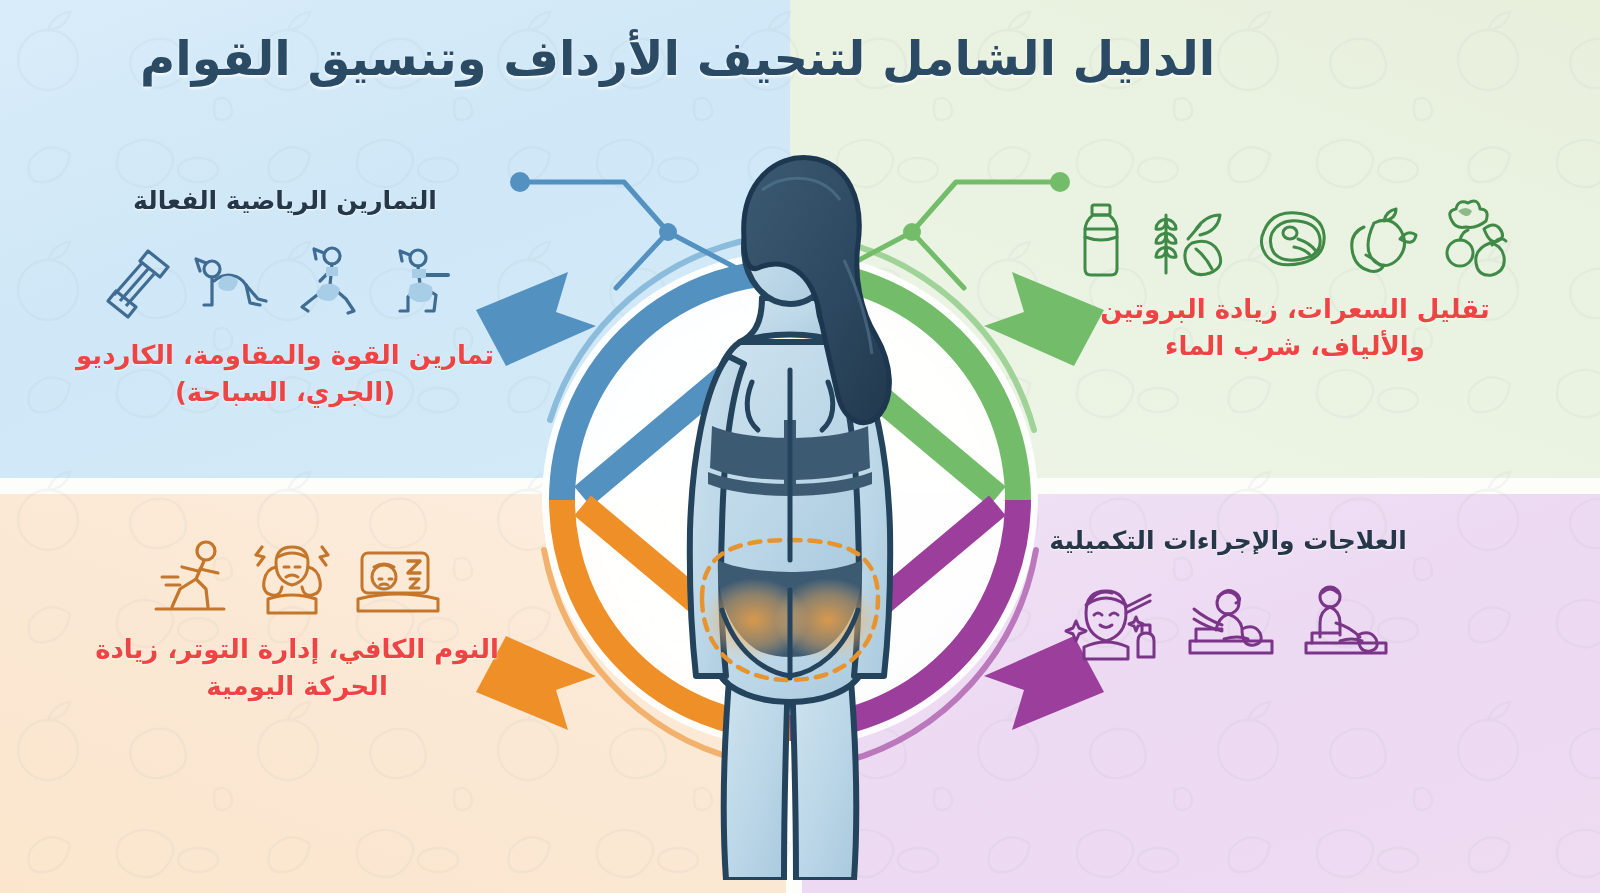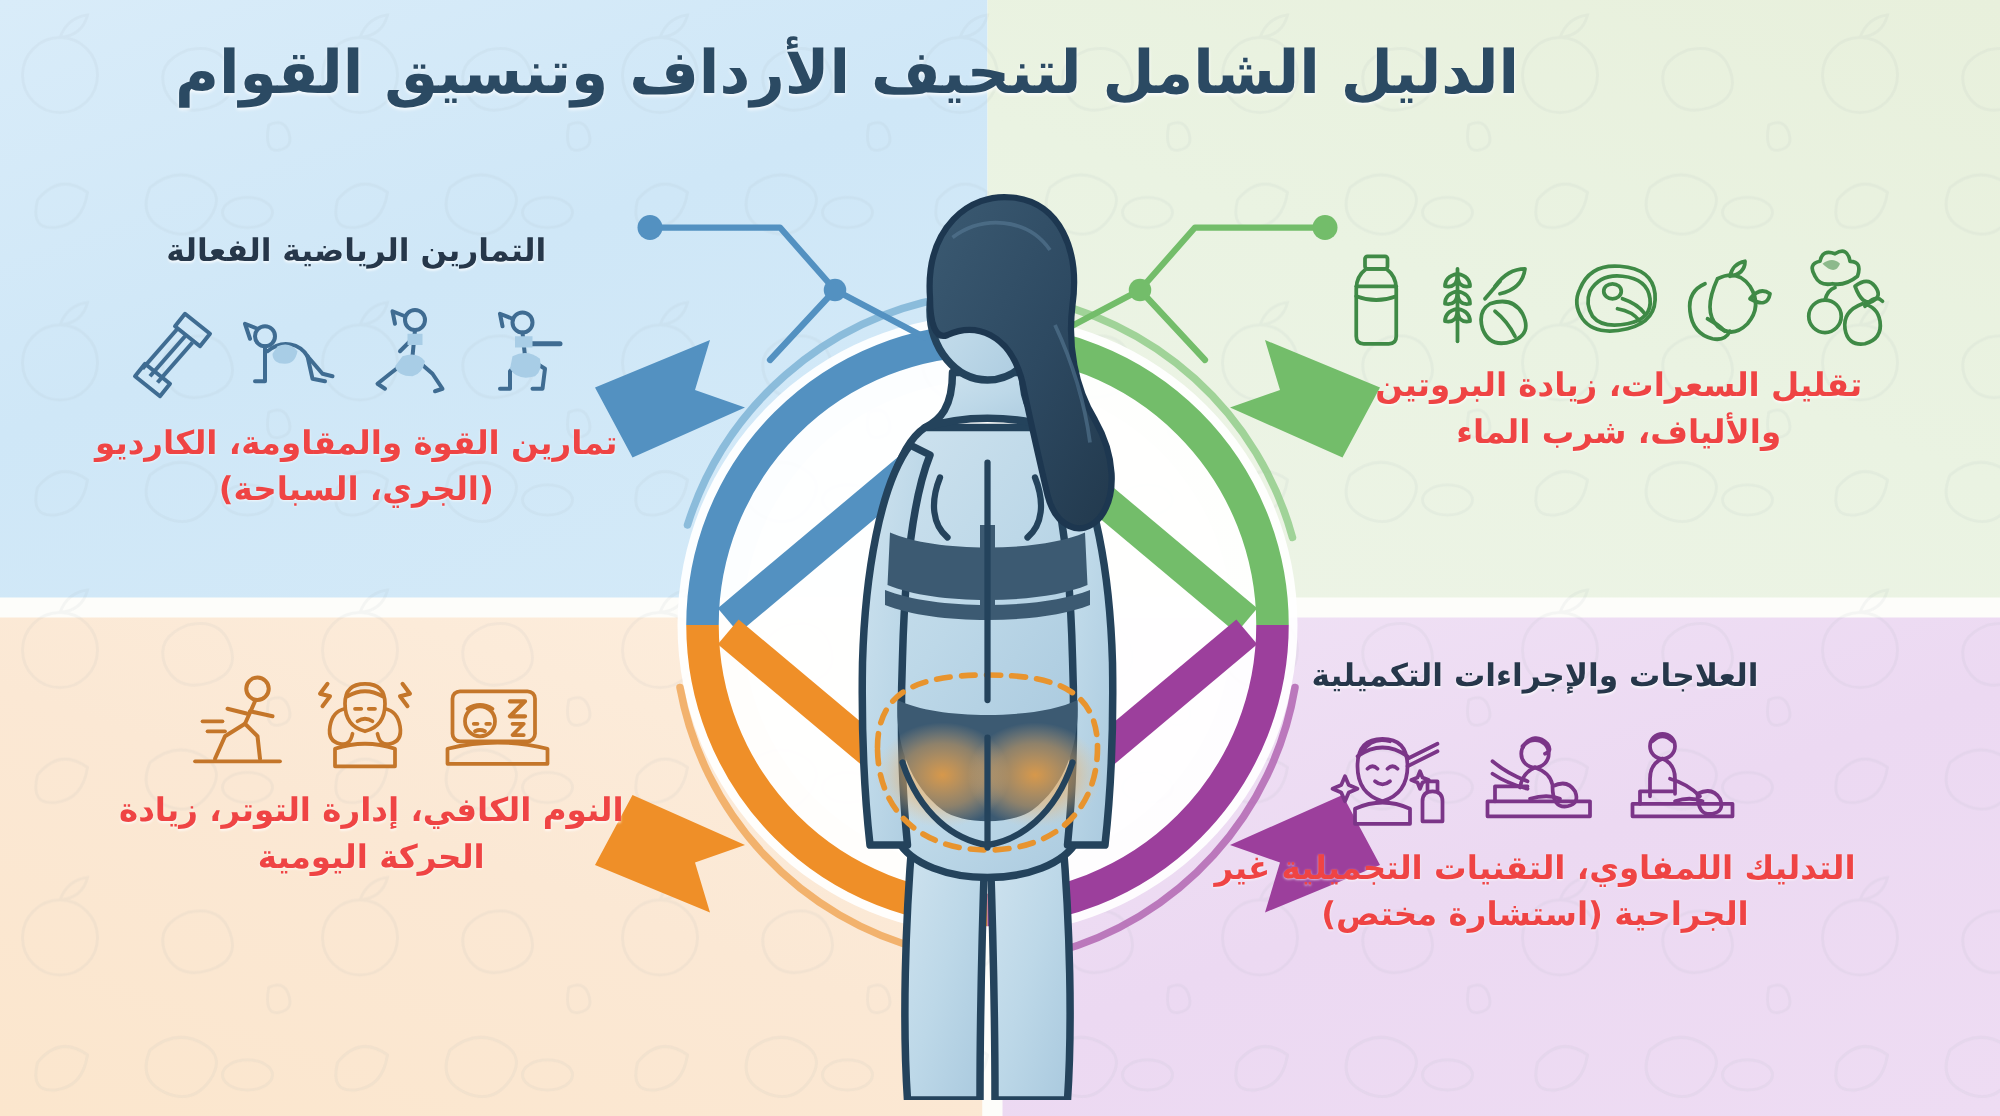--- a/index.html
+++ b/index.html
@@ -425,16 +425,15 @@
           <path d="M66 26 L90 14"></path>
           <path d="M66 32 L90 20"></path>
           <path d="M24 66 q22 -10 44 0 L68 78 L24 78 Z"></path>
           <path d="M86 52 q8 0 8 8 L94 76 L78 76 L78 60 q0 -8 8 -8z"></path>
           <path d="M82 52 L82 44 L90 44 L90 52"></path>
           <path d="M16 40 l3 7 l7 3 l-7 3 l-3 7 l-3 -7 l-7 -3 l7 -3z"></path>
           <path d="M76 36 l2 5 l5 2 l-5 2 l-2 5 l-2 -5 l-5 -2 l5 -2z"></path>
         </g>
       </svg>
     </div>
-    <div class="desc">التدليك اللمفاوي، التقنيات التجميلية غير الجراحية (استشارة مختص)</div>
   </div>
 
 </div>
 
 </body></html>

